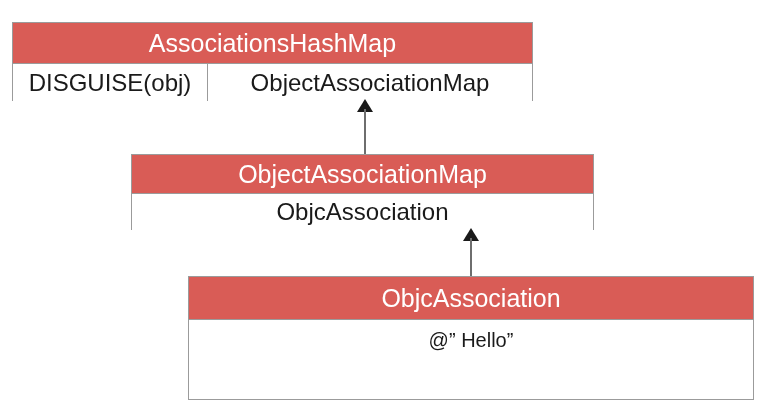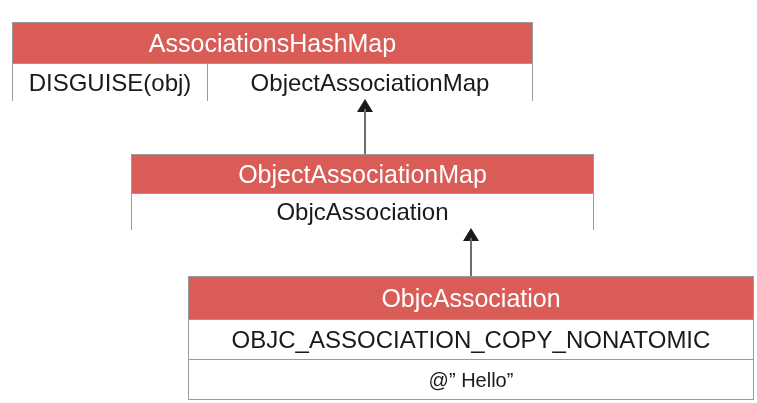--- a/index.html
+++ b/index.html
@@ -131,21 +131,18 @@
     </div>
   </div>
 
   <div class="arrow" id="arrow-objc-to-map">
     <div class="arrow-head"></div>
     <div class="arrow-line"></div>
   </div>
 
   <div class="uml-box" id="box-objc-association">
     <div class="uml-header">ObjcAssociation</div>
-    <div class="uml-row">
-      <div class="uml-cell">OBJC_ASSOCIATION_COPY_NONATOMIC</div>
-    </div>
     <div class="uml-row row-value">
       <div class="uml-cell">@” Hello”</div>
     </div>
   </div>
 
 </div>
 
 </body></html>

